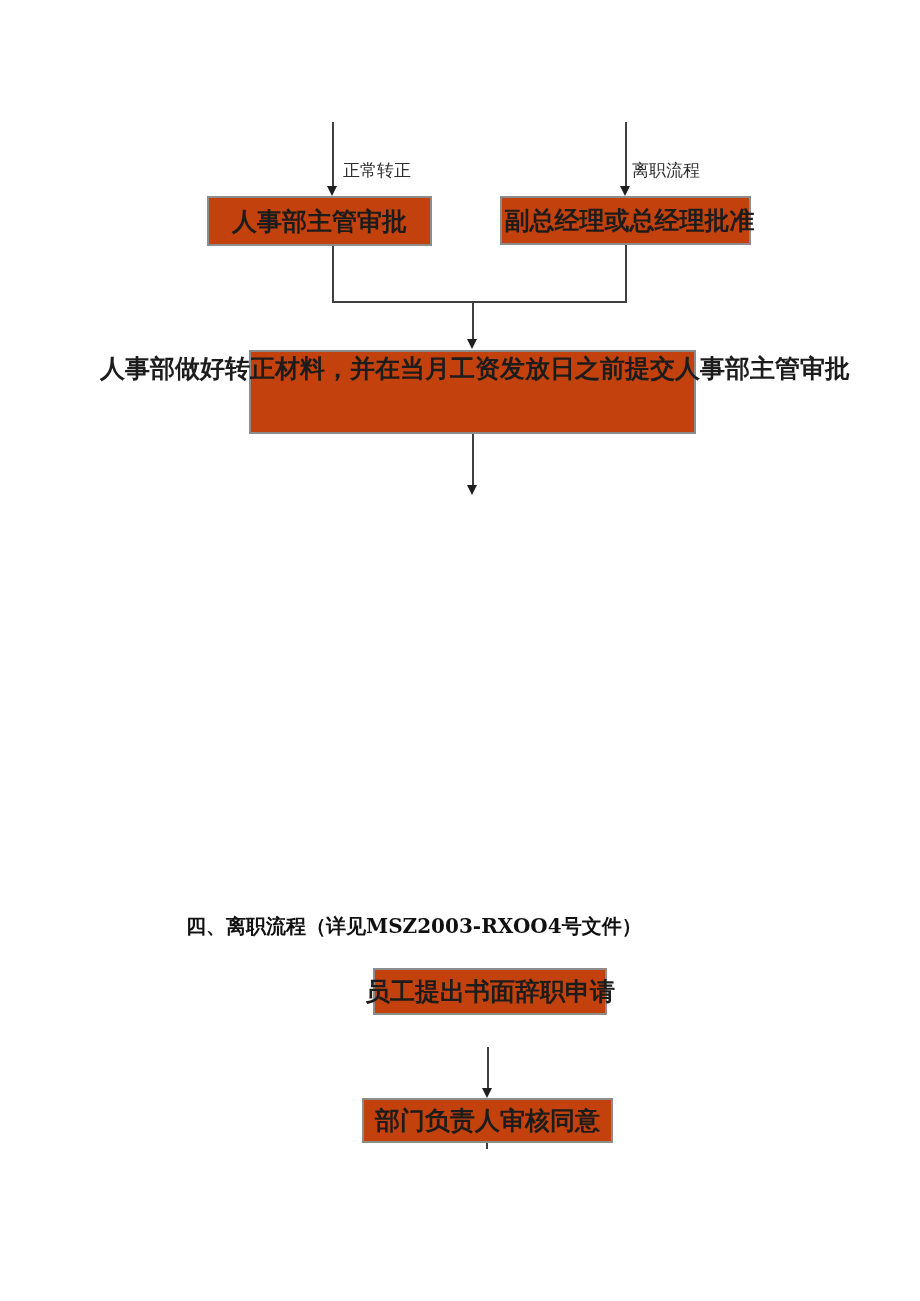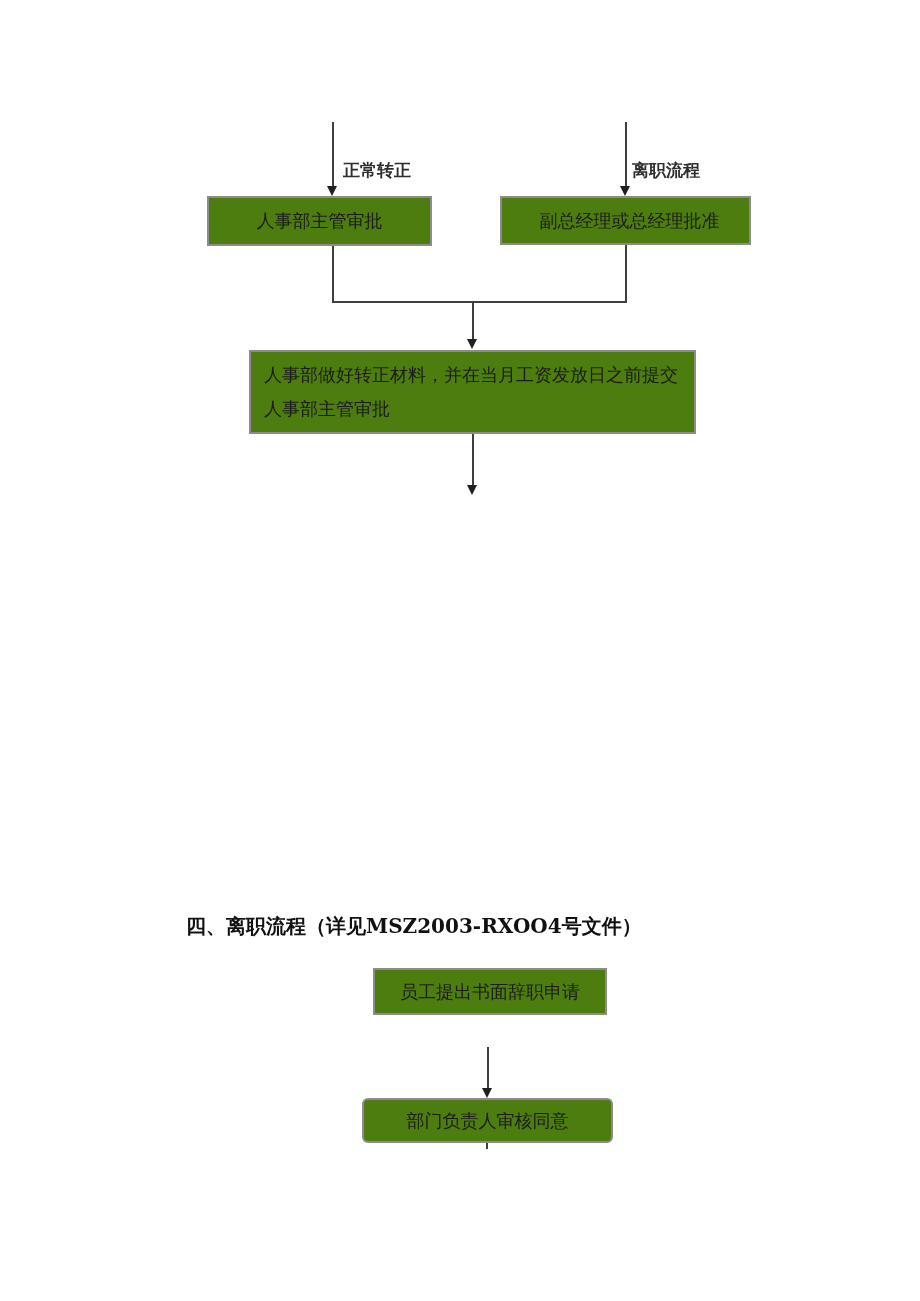--- a/index.html
+++ b/index.html
@@ -29,43 +29,43 @@
     position: absolute;
     width: 0;
     height: 0;
     border-left: 5px solid transparent;
     border-right: 5px solid transparent;
     border-top: 10px solid #1f1f1f;
   }
   .fbox {
     position: absolute;
     box-sizing: border-box;
-    background: #4d7c0f;
+    background: #c2410c;
     border: 2px solid #8c8c8c;
     display: flex;
     align-items: center;
     justify-content: center;
-    font-weight: normal;
-    font-size: 18px;
+    font-weight: bold;
+    font-size: 25px;
     color: #1c1c1c;
     white-space: nowrap;
   }
   .fbox-multiline {
-    flex-direction: column;
+    flex-direction: row;
     align-items: flex-start;
     justify-content: center;
     padding-left: 13px;
     padding-right: 8px;
     line-height: 34px;
   }
   .branch-label {
     position: absolute;
     font-size: 17px;
     color: #2e2e2e;
-    font-weight: bold;
+    font-weight: normal;
     white-space: nowrap;
     text-align: center;
   }
   .section-heading {
     position: absolute;
     left: 186px;
     top: 913px;
     font-size: 20px;
     font-weight: bold;
     color: #111111;
@@ -103,17 +103,17 @@
   <div class="arrowhead" style="left:467px; top:485px;"></div>
 
 
   <div class="section-heading">四、离职流程（详见MSZ2003-RXOO4号文件）</div>
 
   <div class="fbox" style="left:373px; top:968px; width:234px; height:47px;">员工提出书面辞职申请</div>
 
   <div class="vline" style="left:487px; top:1047px; height:41px;"></div>
   <div class="arrowhead" style="left:482px; top:1088px;"></div>
 
-  <div class="fbox" style="left:362px; top:1098px; width:251px; height:45px;border-radius:6px;">部门负责人审核同意</div>
+  <div class="fbox" style="left:362px; top:1098px; width:251px; height:45px;">部门负责人审核同意</div>
 
   <div class="vline" style="left:486px; top:1143px; height:6px;"></div>
 
 </div>
 
 </body></html>

